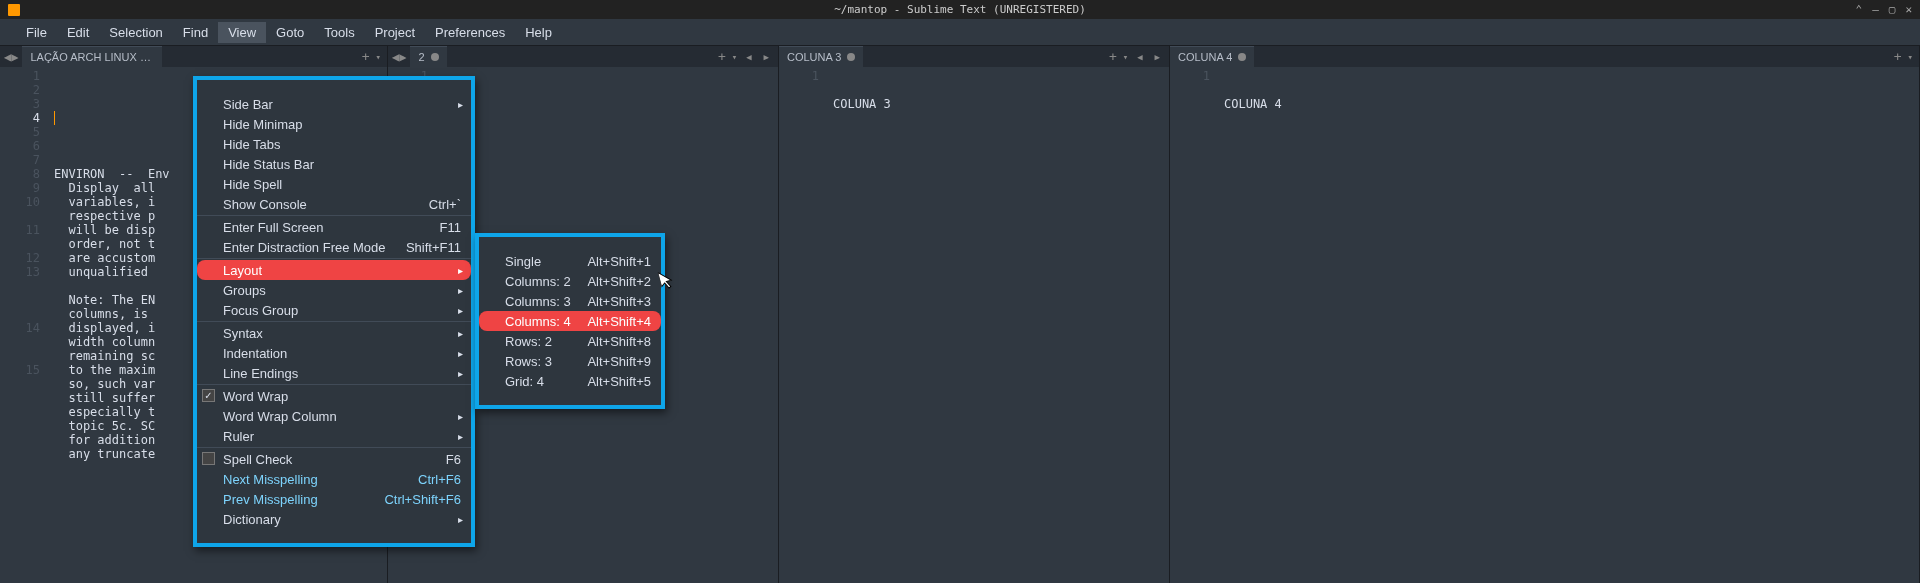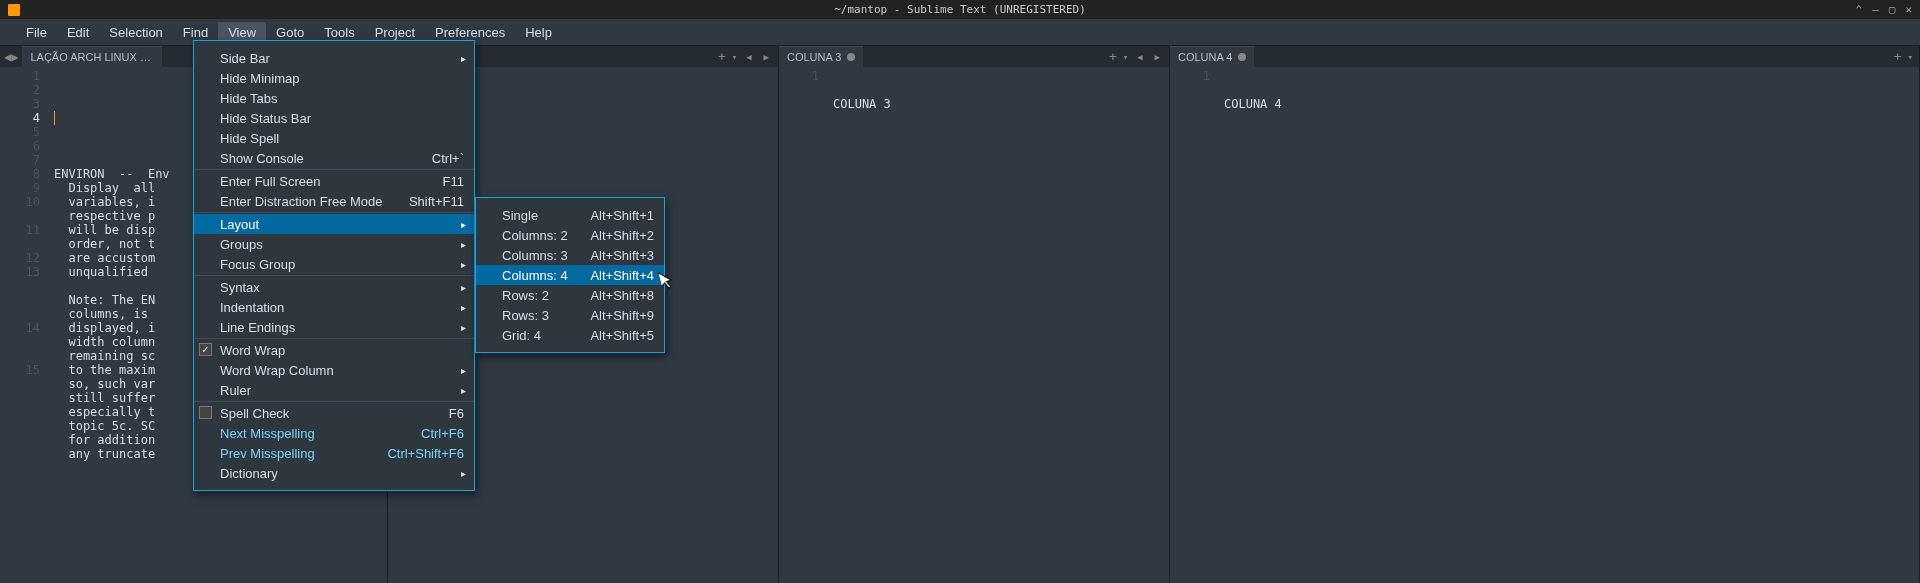--- a/index.html
+++ b/index.html
@@ -123,38 +123,39 @@
   display: inline-block;
   width: 1px;
   height: 14px;
   background: #ff9800;
   vertical-align: bottom;
 }
 
 .dd-menu {
   position: absolute;
   background: #2e363e;
-  border: 1px solid #0ea5e9;
+  border: 4px solid #0ea5e9;
   box-shadow: 2px 4px 8px rgba(0,0,0,0.5);
   z-index: 50;
   font-family: sans-serif;
   font-size: 13px;
   color: #d8dee9;
-  padding: 7px 0;
+  padding: 14px 0;
+  margin-top: 36px;
 }
 .dd-view { left: 193px; top: 40px; width: 282px; }
 .dd-layout { left: 475px; top: 197px; width: 190px; }
 .dd-row {
   display: flex;
   align-items: center;
   height: 20px;
   padding: 0 10px 0 26px;
   position: relative;
 }
-.dd-row.highlight { background: #0369a1; color: #fff; }
+.dd-row.highlight { background: #ef4444; color: #fff; border-radius: 8px; }
 .dd-row.disabled { color: #7dd3fc; }
 .dd-label { flex: 1; white-space: nowrap; }
 .dd-short { color: inherit; font-family: sans-serif; padding-left: 14px;}
 .dd-sub::after {
   content: "▸";
   position: absolute;
   right: 8px;
   font-size: 10px;
 }
 .dd-check {

